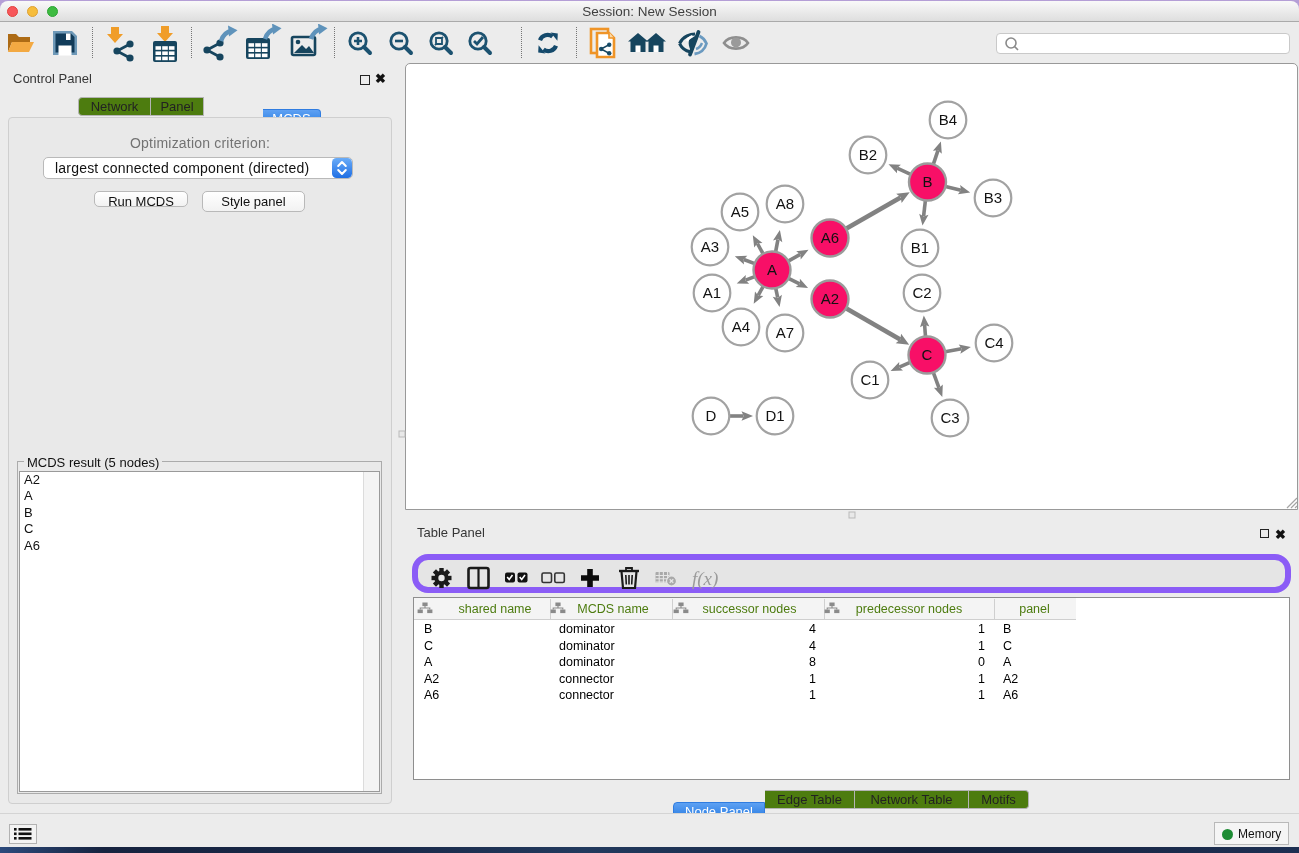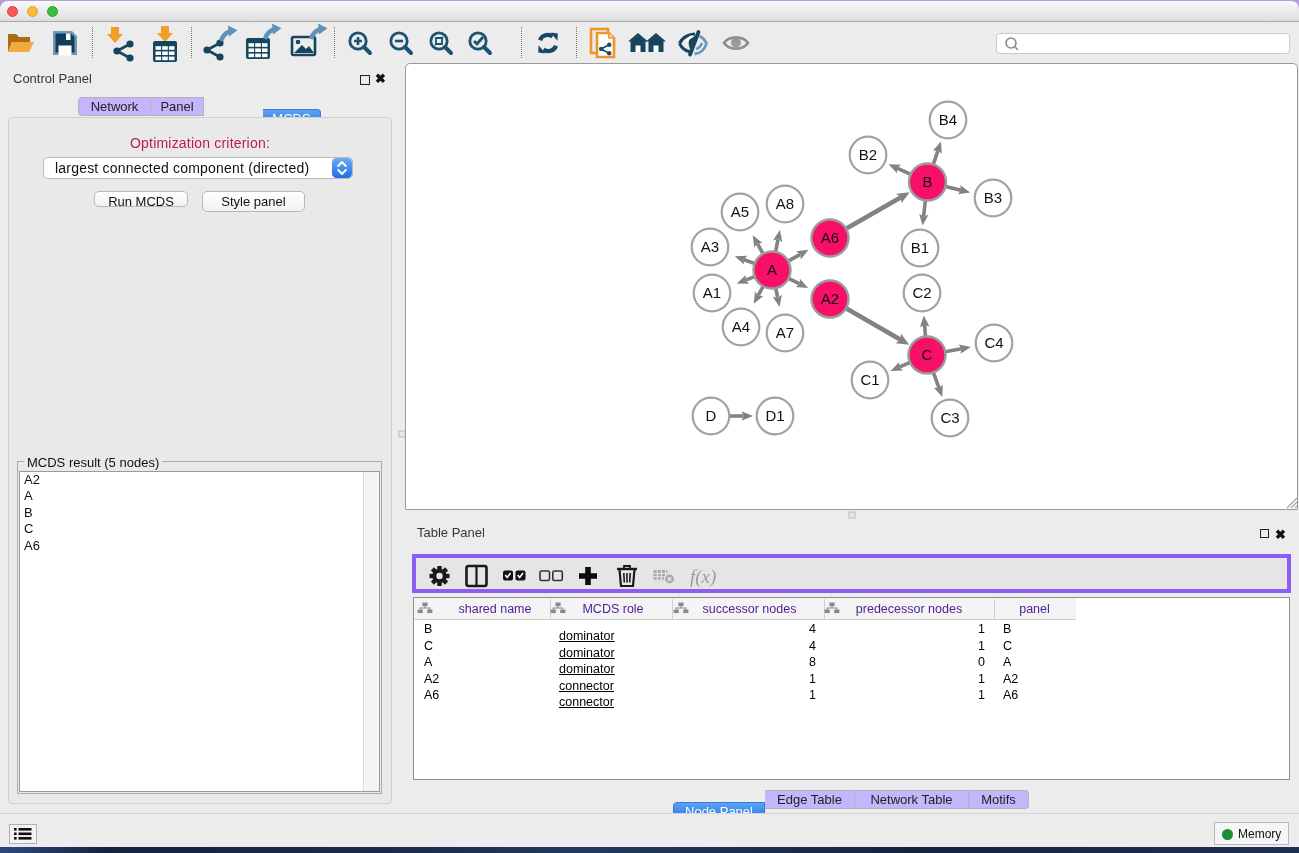--- a/index.html
+++ b/index.html
@@ -20,28 +20,28 @@
 
 #toolbar { left:0; top:24px; width:1299px; height:38px; }
 .sep { position:absolute; top:3px; height:31px; width:0; border-left:1.5px dotted #757575; }
 #searchbox { left:996px; top:33px; width:294px; height:21px; background:#fff;
   border:1px solid #c9c9c9; border-radius:4px; }
 
 #cpTitle { left:13px; top:71px; font-size:13px; color:#363636; }
 #cpFloat { left:360px; top:75px; width:10px; height:10px; border:1.5px solid #222; }
 #cpClose { left:375px; top:71px; font-size:13px; color:#111; font-weight:bold; }
 .segbar { position:absolute; display:flex; height:19px; }
-.seg { height:19px; background:#c4b5fd; border:1px solid #b4b4b4; border-left:none;
+.seg { height:19px; background:#4d7c0f; border:1px solid #b4b4b4; border-left:none;
   font-size:13px; color:#222; text-align:center; line-height:18px; }
 .seg.first { border-left:1px solid #b4b4b4; border-radius:4px 0 0 4px; }
 .seg.last { border-radius:0 4px 4px 0; }
 .seg.sel { background:linear-gradient(#5ea1f3,#2378e0); border-color:#2f7ce0; color:#fff;margin-top:12px; }
 #cpPanel { left:8px; top:117px; width:384px; height:687px; background:#e9e9e9;
   border:1px solid #cfcfcf; border-radius:4px; }
-#optLabel { left:0; top:135px; width:400px; text-align:center; font-size:14px; letter-spacing:0.2px; color:#be185d; }
+#optLabel { left:0; top:135px; width:400px; text-align:center; font-size:14px; letter-spacing:0.2px; color:#737373; }
 #selBox { left:43px; top:157px; width:310px; height:22px; background:#fff;
   border:1px solid #b9b9b9; border-radius:5px; font-size:14px; letter-spacing:0.2px; color:#111;
   line-height:20px; padding-left:11px; }
 #selStep { left:332px; top:158px; width:20px; height:20px; border-radius:4.5px;
   background:linear-gradient(#6aacf8,#1f6fe4); }
 .btn { position:absolute; background:linear-gradient(#ffffff,#f2f2f2); border:1px solid #b9b9b9;
   border-radius:5px; font-size:13px; color:#111; text-align:center; }
 #btnRun { left:94px; top:191px; width:94px; height:16px; line-height:19px; }
 #btnClose { left:202px; top:191px; width:103px; height:21px; line-height:19px; }
 
@@ -60,26 +60,26 @@
   border-radius:5px 5px 0 0; position:absolute; }
 #nettitle .t1 { left:7px; background:#f7575b; border:1px solid #e2433e; top:4.5px; }
 #nettitle .t2 { left:27px; background:#f6bd3c; border:1px solid #dfa133; top:4.5px; }
 #nettitle .t3 { left:47px; background:#3ebb41; border:1px solid #2da435; top:4.5px; }
 #netTitleText { width:100%; text-align:center; top:4px; font-size:13px; color:#333; }
 
 #tpTitle { left:417px; top:525px; font-size:13px; color:#363636; }
 #tpFloat { left:1260px; top:529px; width:9px; height:9px; border:1.5px solid #222; }
 #tpClose { left:1275px; top:527px; font-size:13px; color:#111; font-weight:bold; }
 #tpToolbar { left:412px; top:554px; width:879px; height:39px; background:#e5e5e5;
-  border:4px solid #8b5cf6; border-radius:0; }
+  border:6px solid #8b5cf6; border-radius:16px; }
 #tbl { left:413px; top:597px; width:877px; height:183px; background:#fff; border:1px solid #8e8e8e; }
 #tblHead { position:absolute; left:0; top:0; width:662px; height:22px; background:#f4f4f4;
   border-bottom:1px solid #cfcfcf; }
 .hsep { position:absolute; top:1px; height:20px; width:0; border-left:1px solid #cfcfcf; }
-.hlabel { position:absolute; top:4px; font-size:12.5px; color:#4c1d95; }
+.hlabel { position:absolute; top:4px; font-size:12.5px; color:#4d7c0f; }
 .cell { position:absolute; font-size:12.5px; color:#000; }
 
 
 #statusline { left:0; top:813px; width:1299px; height:1px; background:#d4d4d4; }
 #statusbar { left:0; top:814px; width:1299px; height:33px; background:#ececec; }
 #listBtn { left:9px; top:824px; width:28px; height:20px; background:#f3f3f3; border:1px solid #b2b2b2; }
 #memBtn { left:1214px; top:822px; width:75px; height:23px; background:#f5f5f5;
   border:1px solid #b9b9b9; font-size:12px; color:#111; }
 #memBtn .dot { position:absolute; left:7px; top:6px; width:11px; height:11px;
   border-radius:50%; background:#1d8c34; }
@@ -87,20 +87,21 @@
 #deskBottom { left:0; top:847px; width:1299px; height:6px;
   background:linear-gradient(90deg,#2c4a7c,#16233f 8%,#1a2a4a 30%,#223a5e 45%,#16233f 70%,#1d2f52 100%); }
 </style>
 </head>
 <body>
 <div class="abs" id="deskTop"></div>
 <div class="abs" id="titlebar">
   <div class="tl t1"></div>
     <div class="tl t2"></div>
     <div class="tl t3"></div>
+  <div class="abs" id="titleText">Session: New Session</div>
 </div>
 <div class="abs" id="toolbar">
 <svg width="1299" height="38" viewBox="0 0 1299 38">
 <defs>
 <g id="shareG">
   <circle cx="-7" cy="0" r="3.6"></circle>
           <circle cx="6" cy="-7" r="3.6"></circle>
           <circle cx="6" cy="7" r="3.6"></circle>
   <path d="M-7,0 L6,-7 M-7,0 L6,7" stroke-width="2.6" stroke="#16455e" fill="none"></path>
 </g>
@@ -455,26 +456,26 @@
       </g>
       <g transform="translate(418,10)">
         <rect x="-2.6" y="-5.5" width="5.2" height="3.6"></rect>
           <rect x="-7.4" y="1.5" width="5.2" height="3.6"></rect>
           <rect x="2.2" y="1.5" width="5.2" height="3.6"></rect>
         <path d="M0,-2 L0,0 M-4.8,1.5 L-4.8,0 L4.8,0 L4.8,1.5" stroke="#8a8a8a" stroke-width="1.1" fill="none"></path>
       </g>
     </g>
   </svg>
   <div class="hlabel" style="left:31px; width:100px; text-align:center;">shared name</div>
-  <div class="hlabel" style="left:150px; width:98px; text-align:center;">MCDS role</div>
+  <div class="hlabel" style="left:150px; width:98px; text-align:center;">MCDS name</div>
   <div class="hlabel" style="left:272px; width:127px; text-align:center;">successor nodes</div>
   <div class="hlabel" style="left:424px; width:142px; text-align:center;">predecessor nodes</div>
   <div class="hlabel" style="left:578px; width:85px; text-align:center;">panel</div>
   <div class="cell" style="left:10px; top:23px; line-height:16.5px;">B<br>C<br>A<br>A2<br>A6</div>
-  <div class="cell" style="left:145px; top:30px; line-height:16.5px;text-decoration:underline;">dominator<br>dominator<br>dominator<br>connector<br>connector</div>
+  <div class="cell" style="left:145px; top:23px; line-height:16.5px;">dominator<br>dominator<br>dominator<br>connector<br>connector</div>
   <div class="cell" style="left:300px; top:23px; width:102px; text-align:right; line-height:16.5px;">4<br>4<br>8<br>1<br>1</div>
   <div class="cell" style="left:469px; top:23px; width:102px; text-align:right; line-height:16.5px;">1<br>1<br>0<br>1<br>1</div>
   <div class="cell" style="left:589px; top:23px; line-height:16.5px;">B<br>C<br>A<br>A2<br>A6</div>
 </div>
 <div class="segbar" style="left:673px; top:790px;">
   <div class="seg first sel" style="width:92px;">Node Panel</div>
   <div class="seg" style="width:90px;">Edge Table</div>
   <div class="seg" style="width:114px;">Network Table</div>
   <div class="seg last" style="width:60px;">Motifs</div>
 </div>

